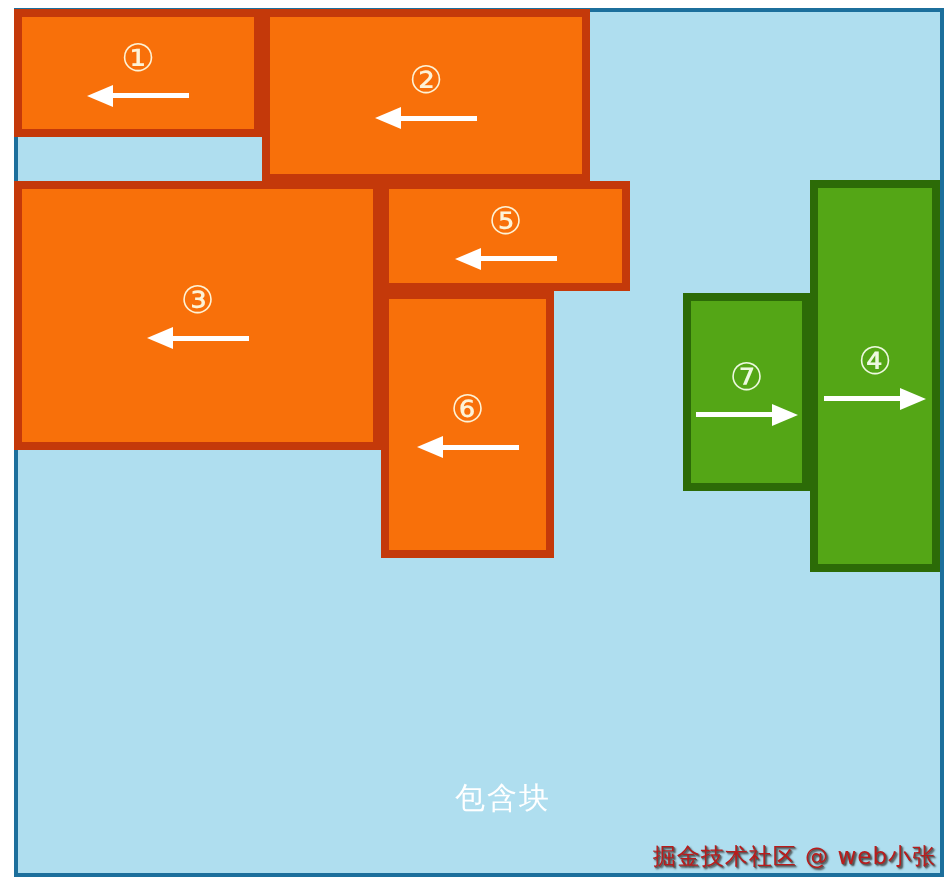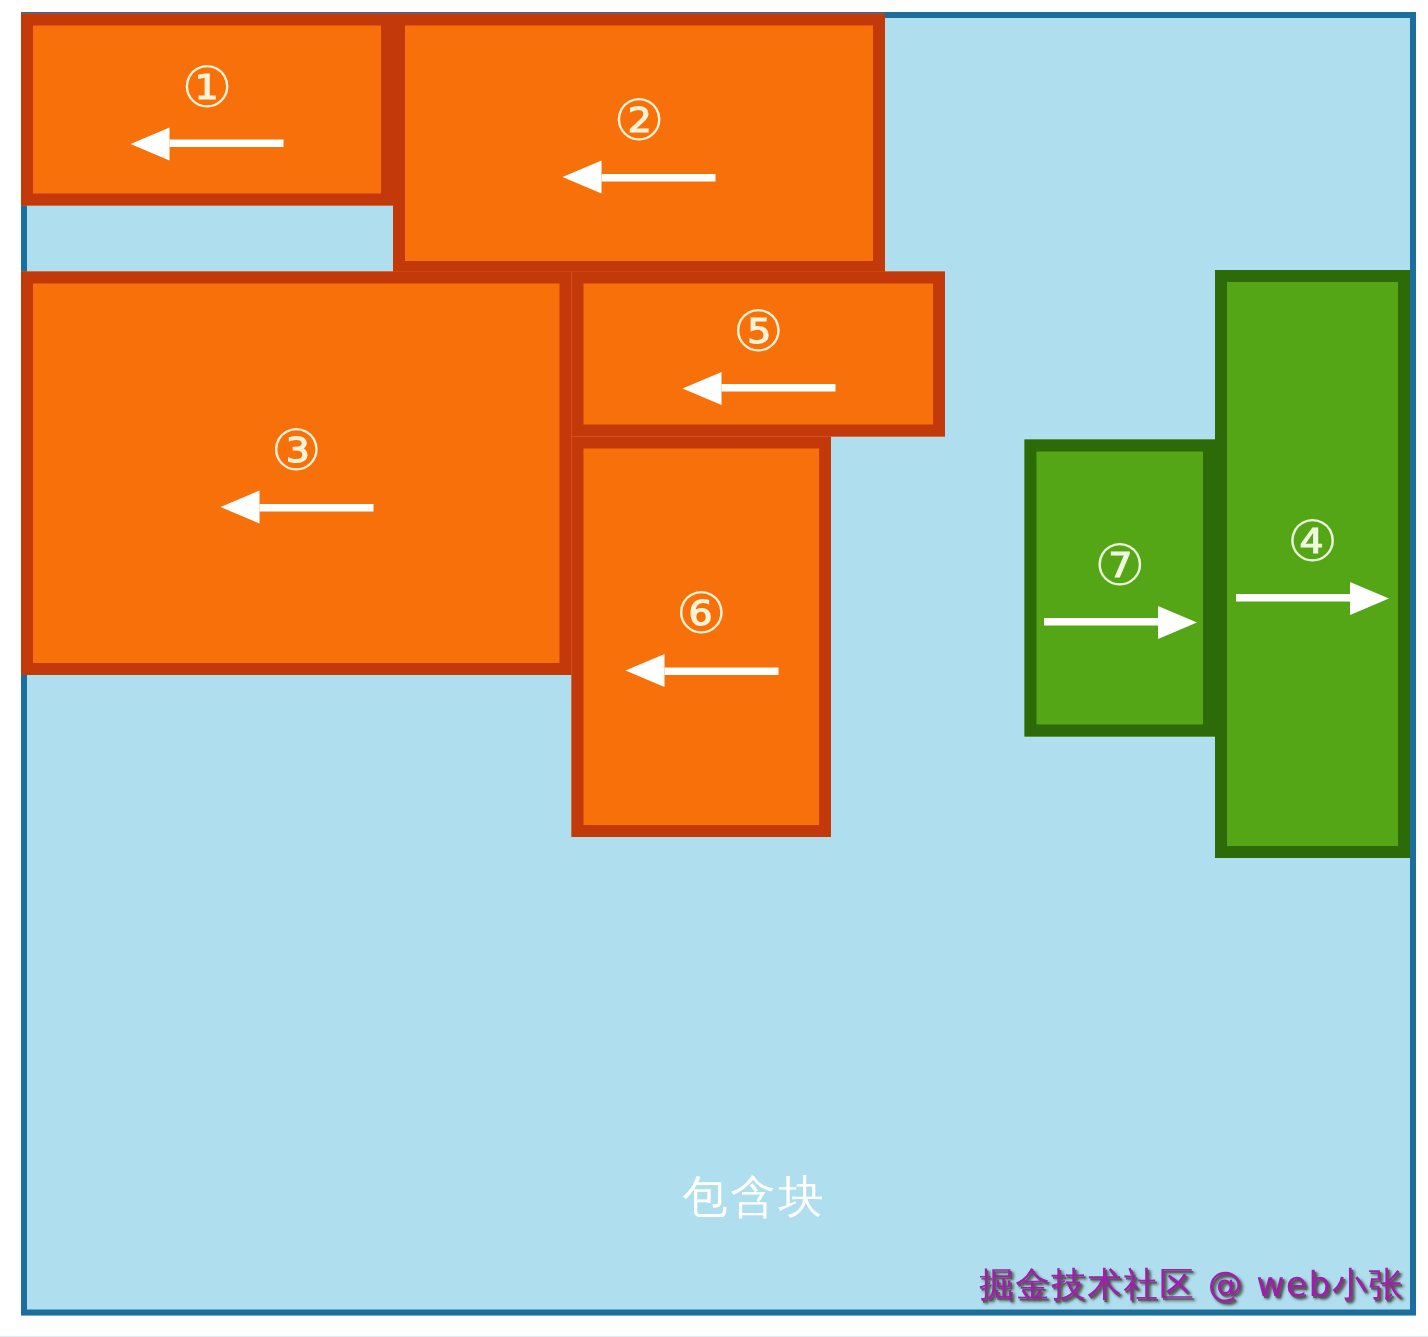--- a/index.html
+++ b/index.html
@@ -53,21 +53,21 @@
 
   .cb-label{
     position:absolute;left:455px;top:778px;
     font-size:30px;color:#ffffff;
     letter-spacing:2px;
     font-family:Liberation Mono, monospace;
   }
 
   .watermark{
     position:absolute;right:16px;top:841px;
-    font-size:23px;color:#a21caf;
+    font-size:23px;color:#b91c1c;
     text-shadow:1px 1px 0 #5a5a5a, 2px 2px 2px #383838;
     letter-spacing:1px;
   }
 </style>
 </head>
 <body>
 
 <div class="page">
 
   <div class="containing-block"></div>

